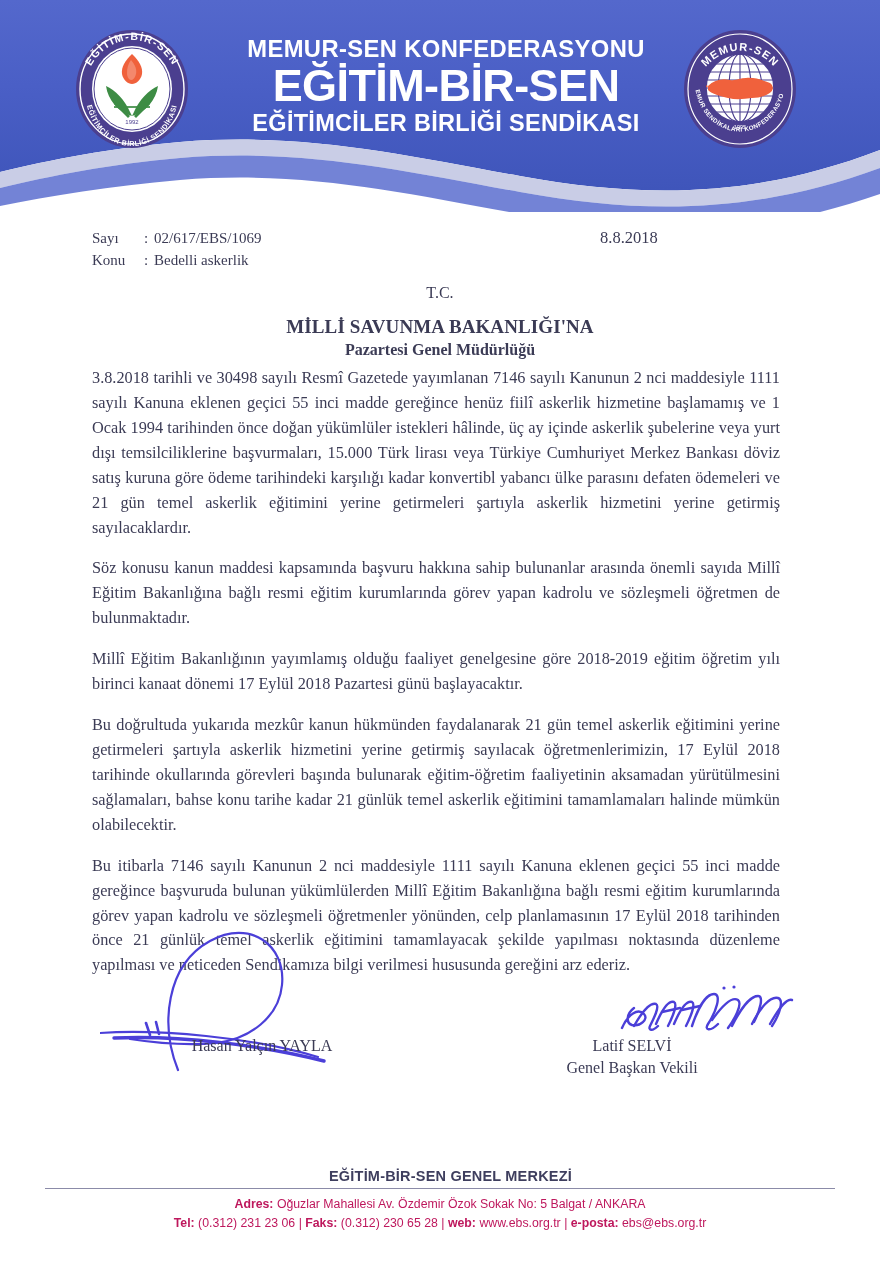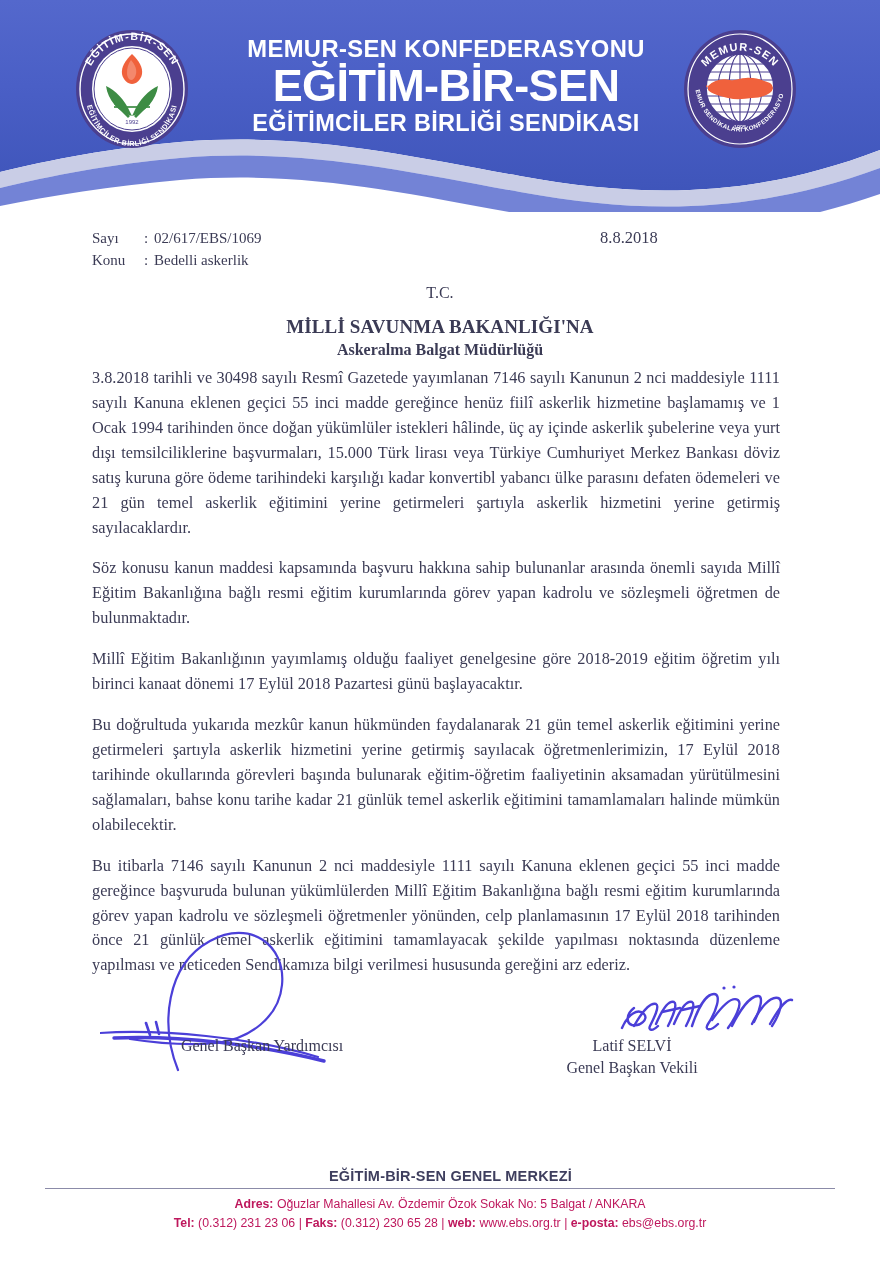--- a/index.html
+++ b/index.html
@@ -316,21 +316,21 @@
     <span class="meta-key">Konu</span>
     <span class="meta-sep">:</span>
     <span class="meta-val">Bedelli askerlik</span>
   </div>
 </div>
 <div class="meta-date">8.8.2018</div>
 
 <div class="addressee">
   <div class="tc">T.C.</div>
   <div class="ministry">MİLLİ SAVUNMA BAKANLIĞI'NA</div>
-  <div class="dept">Askeralma Balgat Müdürlüğü</div>
+  <div class="dept">Pazartesi Genel Müdürlüğü</div>
 </div>
 
 <div class="body-text">
   <p>3.8.2018 tarihli ve 30498 sayılı Resmî Gazetede yayımlanan 7146 sayılı Kanunun 2 nci maddesiyle 1111 sayılı Kanuna eklenen geçici 55 inci madde gereğince henüz fiilî askerlik hizmetine başlamamış ve 1 Ocak 1994 tarihinden önce doğan yükümlüler istekleri hâlinde, üç ay içinde askerlik şubelerine veya yurt dışı temsilciliklerine başvurmaları, 15.000 Türk lirası veya Türkiye Cumhuriyet Merkez Bankası döviz satış kuruna göre ödeme tarihindeki karşılığı kadar konvertibl yabancı ülke parasını defaten ödemeleri ve 21 gün temel askerlik eğitimini yerine getirmeleri şartıyla askerlik hizmetini yerine getirmiş sayılacaklardır.</p>
   <p>Söz konusu kanun maddesi kapsamında başvuru hakkına sahip bulunanlar arasında önemli sayıda Millî Eğitim Bakanlığına bağlı resmi eğitim kurumlarında görev yapan kadrolu ve sözleşmeli öğretmen de bulunmaktadır.</p>
   <p>Millî Eğitim Bakanlığının yayımlamış olduğu faaliyet genelgesine göre 2018-2019 eğitim öğretim yılı birinci kanaat dönemi 17 Eylül 2018 Pazartesi günü başlayacaktır.</p>
   <p>Bu doğrultuda yukarıda mezkûr kanun hükmünden faydalanarak 21 gün temel askerlik eğitimini yerine getirmeleri şartıyla askerlik hizmetini yerine getirmiş sayılacak öğretmenlerimizin, 17 Eylül 2018 tarihinde okullarında görevleri başında bulunarak eğitim-öğretim faaliyetinin aksamadan yürütülmesini sağlamaları, bahse konu tarihe kadar 21 günlük temel askerlik eğitimini tamamlamaları halinde mümkün olabilecektir.</p>
   <p>Bu itibarla 7146 sayılı Kanunun 2 nci maddesiyle 1111 sayılı Kanuna eklenen geçici 55 inci madde gereğince başvuruda bulunan yükümlülerden Millî Eğitim Bakanlığına bağlı resmi eğitim kurumlarında görev yapan kadrolu ve sözleşmeli öğretmenler yönünden, celp planlamasının 17 Eylül 2018 tarihinden önce 21 günlük temel askerlik eğitimini tamamlayacak şekilde yapılması noktasında düzenleme yapılması ve neticeden Sendikamıza bilgi verilmesi hususunda gereğini arz ederiz.</p>
 </div>
 
@@ -358,21 +358,21 @@
     <path d="M120,46 C128,30 138,16 146,16 C152,16 148,30 142,42"></path>
     <path d="M140,44 C148,28 158,16 166,18 C172,20 168,34 160,46"></path>
     <path d="M158,44 C166,30 174,18 180,20"></path>
     <circle cx="112" cy="8" r="1.6" fill="#4b3fd8" stroke="none"></circle>
     <circle cx="122" cy="7" r="1.6" fill="#4b3fd8" stroke="none"></circle>
   </g>
 </svg>
 
 <div class="signatures">
   <div class="sig sig-left">
-    <div class="sig-role">Genel Başkan Yardımcısı</div>
+    <div class="sig-name">Hasan Yalçın YAYLA</div>
   </div>
   <div class="sig sig-right">
     <div class="sig-name">Latif SELVİ</div>
     <div class="sig-role">Genel Başkan Vekili</div>
   </div>
 </div>
 
 <div class="footer">
   <div class="footer-title">EĞİTİM-BİR-SEN GENEL MERKEZİ</div>
   <div class="footer-rule"></div>

